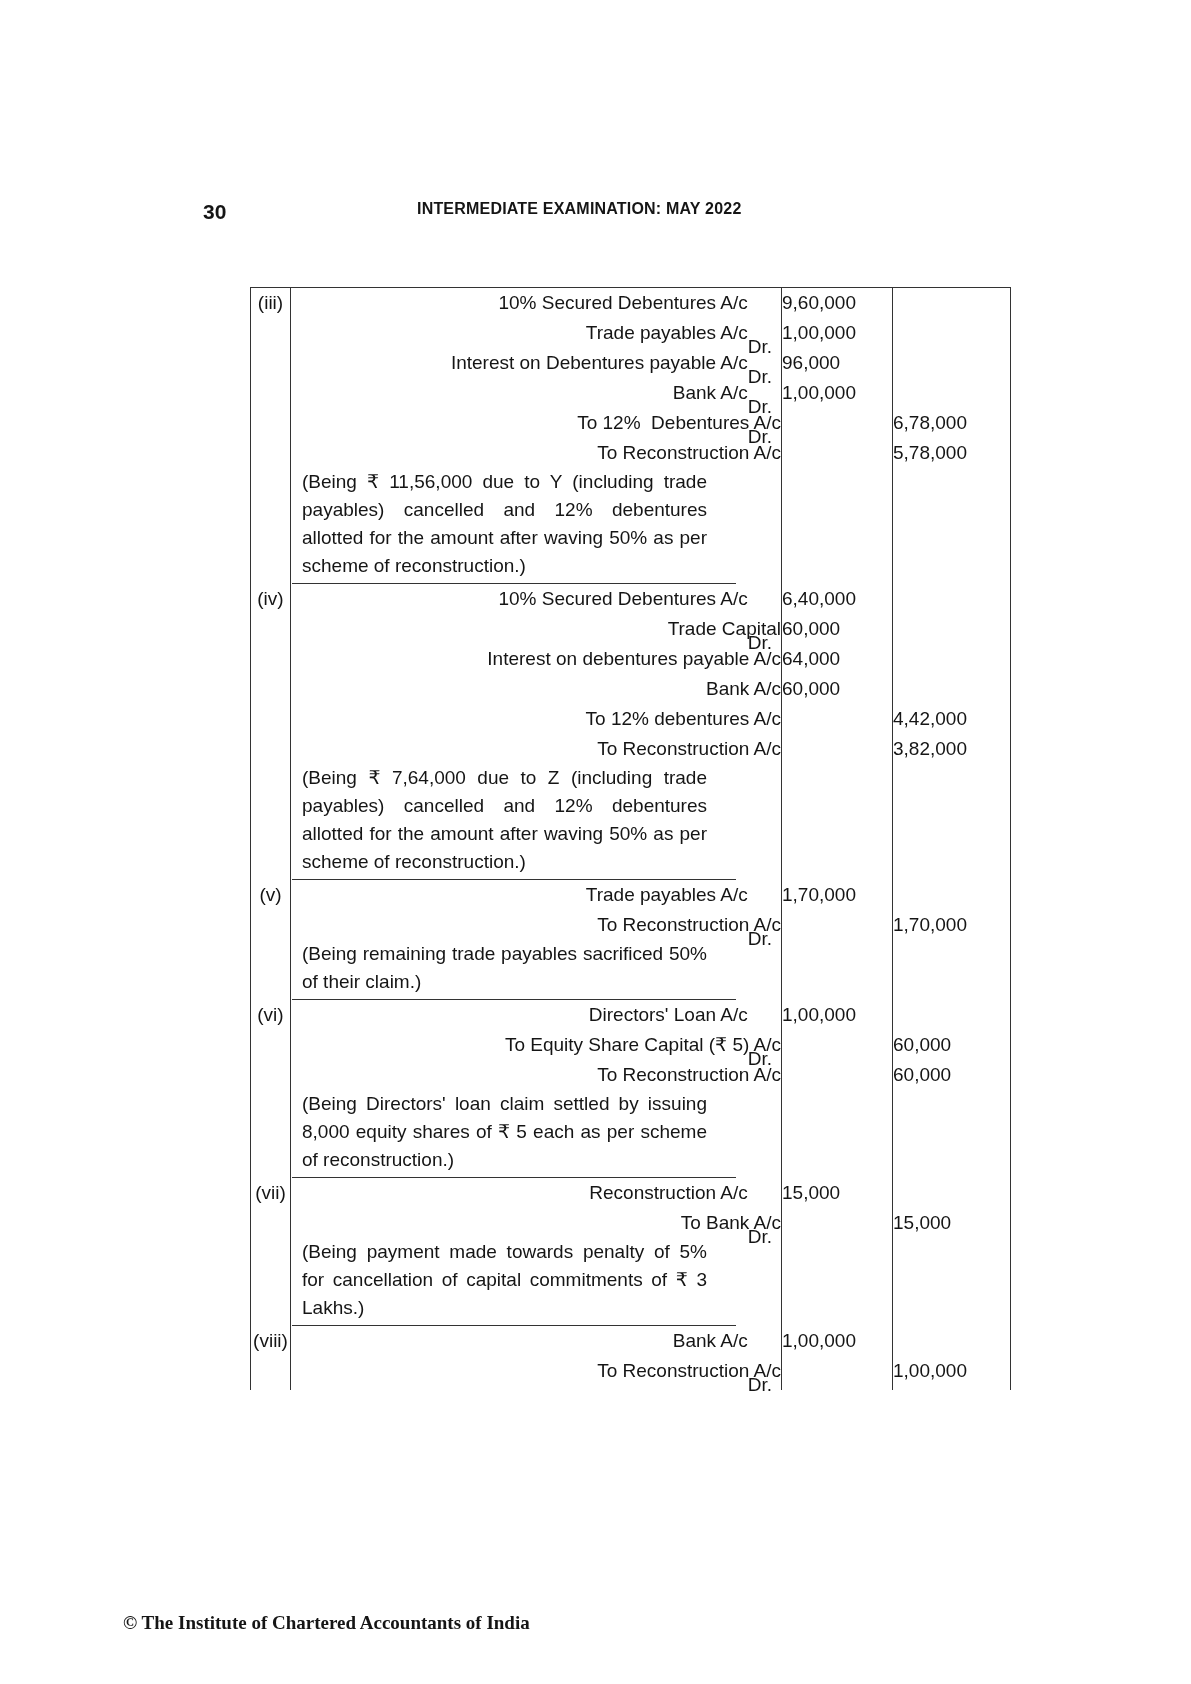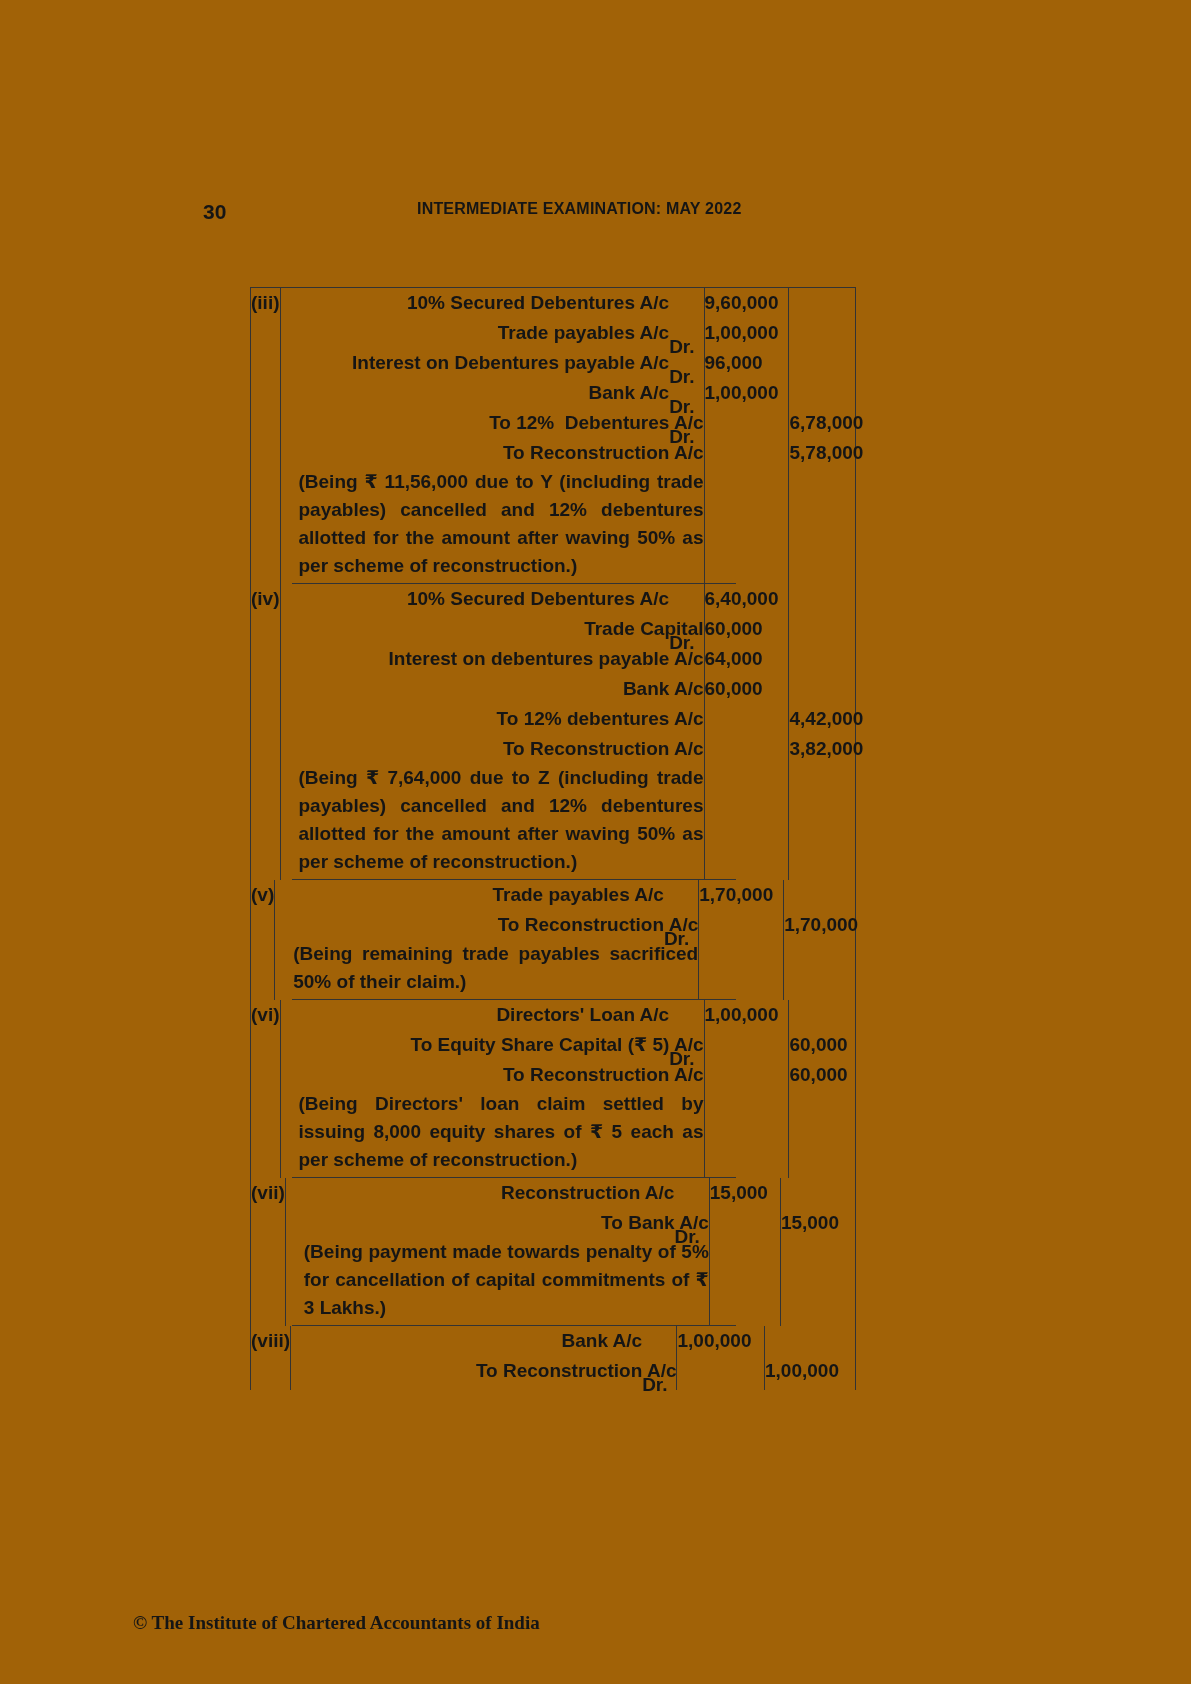--- a/index.html
+++ b/index.html
@@ -1,68 +1,67 @@
 <!DOCTYPE html>
 <html><head>
 <meta charset="utf-8">
 <style>
   * { margin:0; padding:0; box-sizing:border-box; }
   html,body { background:#e8e8e8; }
   .page {
     position:relative;
     width:1191px; height:1684px;
-    background:#a16207;
+    background:#ffffff;
     font-family:"Liberation Sans","DejaVu Sans",sans-serif;
     color:#151515;
     overflow:hidden;
     margin:0 auto;
   }
   .page-header { position:absolute; top:200px; left:0; width:100%; height:26px; }
   .page-number {
     position:absolute; left:203px; top:0;
     font-size:21px; font-weight:bold;
   }
   .page-title {
     position:absolute; left:417px; top:0;
     font-size:16px; font-weight:bold;
     letter-spacing:0.2px;
     white-space:nowrap;
   }
 
   .journal {
-    position:absolute; left:250px; top:287px; width:606px;
+    position:absolute; left:250px; top:287px; width:761px;
     border-top:1.5px solid #333;
     border-left:1.5px solid #333;
     border-right:1.5px solid #333;
     font-size:19px;
-    font-weight:bold;
   }
   .entry { display:flex; position:relative; align-items:stretch; }
   .entry.sep::after {
     content:""; position:absolute; left:41px; bottom:0;
     width:444px; border-bottom:1.5px solid #333;
   }
   .col-sr   { width:40px;  border-right:1.5px solid #333; text-align:center; }
   .col-part { width:491px; border-right:1.5px solid #333; padding-bottom:4px; }
   .col-db   { width:111px; border-right:1.5px solid #333; }
   .col-cr   { flex:1; }
   .sr-label { display:block; line-height:30px; }
   .acct-row { display:flex; justify-content:flex-end; height:30px; line-height:30px; }
   .acct-name { padding-left:11px; white-space:pre; }
   .acct-name.indent { padding-left:54px; }
   .dr-label { padding-right:9px;margin-top:44px; }
   .amt-row { height:30px; line-height:30px; text-align:left; }
   .col-db .amt-row { padding-right:10px; }
   .col-cr .amt-row { padding-right:16px; }
   .narration {
-    margin-left:18px; width:405px;
+    margin-left:11px; width:405px;
     line-height:28px; text-align:justify;
   }
   .page-footer {
-    position:absolute; left:133px; top:1612px;
+    position:absolute; left:123px; top:1612px;
     font-family:"Liberation Serif","DejaVu Serif",serif;
     font-size:19px; font-weight:bold;
     white-space:nowrap;
   }
 </style>
 </head>
 <body>
 
 <div class="page">
   <div class="page-header">

